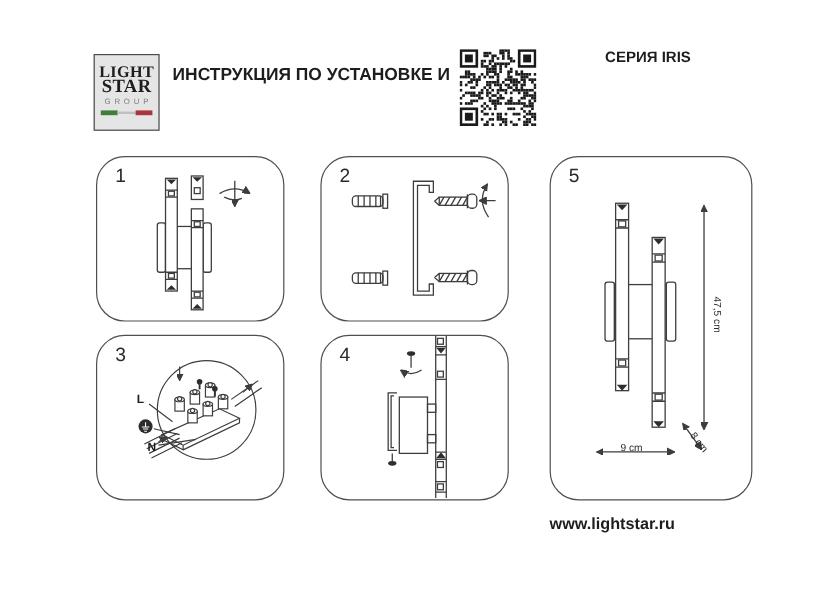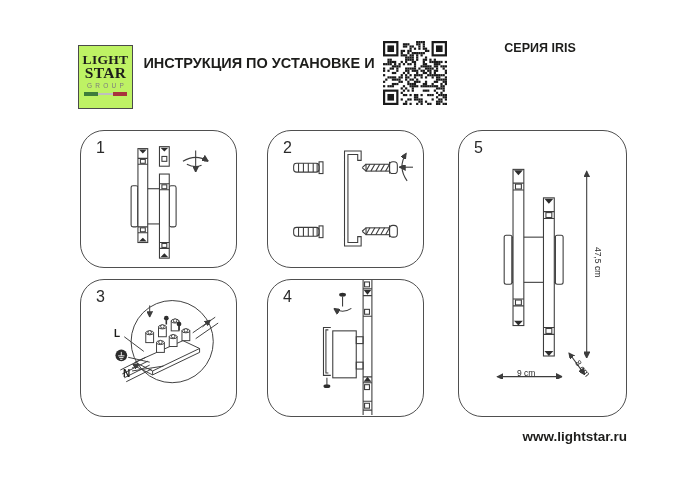--- a/index.html
+++ b/index.html
@@ -1,30 +1,30 @@
 <!DOCTYPE html>
 <html><head>
 <meta charset="utf-8">
 <style>
   html,body{margin:0;padding:0;background:#ffffff;}
   .page{position:relative;width:700px;height:494px;background:#ffffff;overflow:hidden;
         font-family:"Liberation Sans",sans-serif;color:#1d1d1b;}
 
   
   .logo{position:absolute;left:78px;top:45px;width:55px;height:64px;
-        border:1.5px solid #4a4a4a;background:#bef264;box-sizing:border-box;text-align:center;}
+        border:1.5px solid #4a4a4a;background:#e5e5e5;box-sizing:border-box;text-align:center;}
   .logo .l1{font-family:"Liberation Serif",serif;font-weight:bold;font-size:13.5px;line-height:13px;margin-top:7px;letter-spacing:.3px;}
   .logo .l2{font-family:"Liberation Serif",serif;font-weight:bold;font-size:15.5px;line-height:14px;letter-spacing:.3px;text-align:center;}
   .logo .l3{font-size:6.5px;letter-spacing:3.2px;color:#7d7d7d;margin-top:2px;text-indent:3px;}
   .flagbar{display:flex;align-items:center;margin:3px 5px 0 5px;height:4px;}
   .flagbar .seg-g{width:32%;height:3.5px;}
   .flagbar .seg-w{width:36%;height:1.2px;}
   .flagbar .seg-r{width:32%;height:3.5px;}
 
-  .title{position:absolute;left:143px;top:53px;width:232px;text-align:center;
+  .title{position:absolute;left:143px;top:53px;width:232px;text-align:right;
          font-weight:bold;font-size:14.5px;line-height:20px;}
   .qr{position:absolute;left:383px;top:41px;width:64px;height:64px;background:#fff;}
   .hdr-right{position:absolute;left:450px;top:41px;width:180px;text-align:center;}
   .hdr-right .series{font-weight:bold;font-size:12.5px;margin-bottom:8px;}
   .hdr-right .articles{font-weight:bold;font-size:14.5px;}
 
   
   .panel{position:absolute;border:1.4px solid #4f4f4f;border-radius:24px;box-sizing:border-box;background:#fff;}
   .p1{left:80px;top:130px;width:157px;height:138px;}
   .p2{left:267px;top:130px;width:157px;height:138px;}
@@ -32,21 +32,21 @@
   .p4{left:267px;top:279px;width:157px;height:138px;}
   .p5{left:458px;top:130px;width:169px;height:287px;}
   .pnum{position:absolute;left:15px;top:8px;font-size:16px;color:#2a2a2a;}
   .panel svg.diag{position:absolute;left:0;top:0;}
 
   .wire-label{position:absolute;font-weight:bold;font-size:10px;color:#1d1d1b;}
   .dim-label{position:absolute;font-size:8.5px;color:#2a2a2a;white-space:nowrap;}
   .dim-v{writing-mode:vertical-rl;}
   .dim-d{transform:rotate(52deg);transform-origin:left top;}
 
-  .footer{position:absolute;left:458px;top:429px;width:169px;text-align:right;
+  .footer{position:absolute;left:458px;top:429px;width:169px;text-align:left;
           font-weight:bold;font-size:13.5px;}
 </style>
 </head>
 <body>
 
 <div class="page">
 
   <svg width="0" height="0" style="position:absolute" aria-hidden="true">
     <defs>
       <marker id="ahe" markerWidth="6" markerHeight="6" refX="6" refY="3.5" orient="auto">

